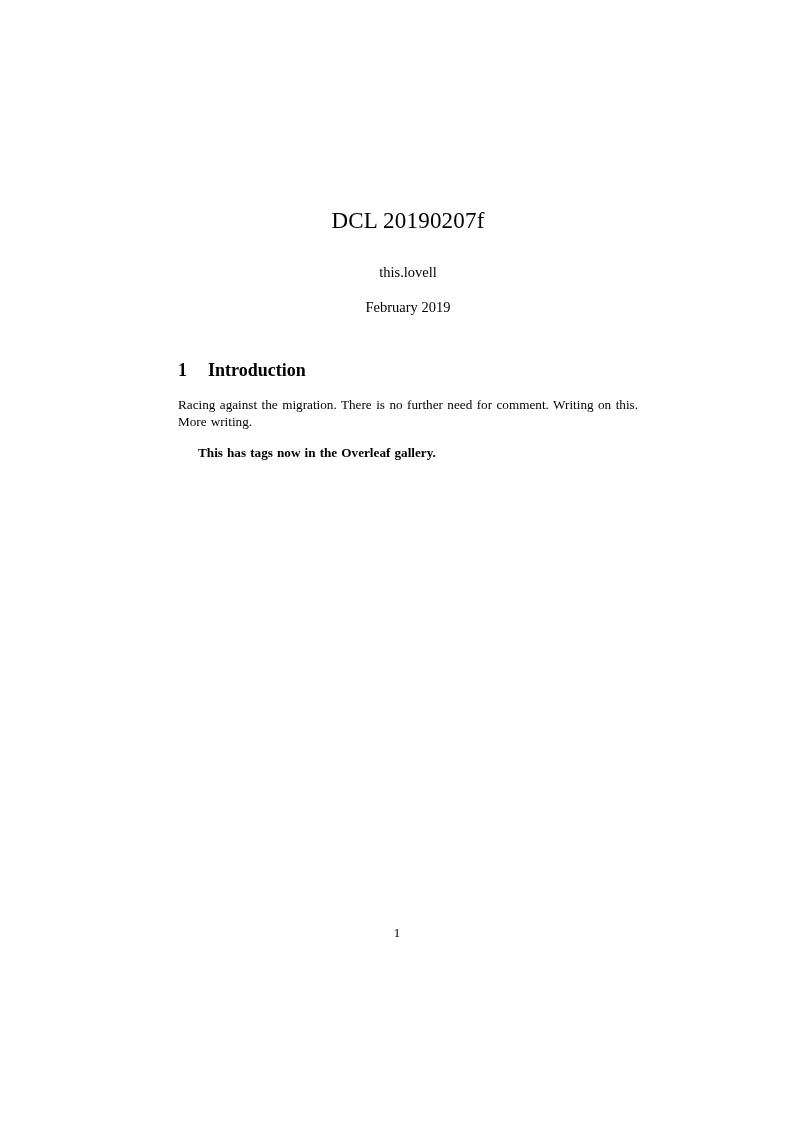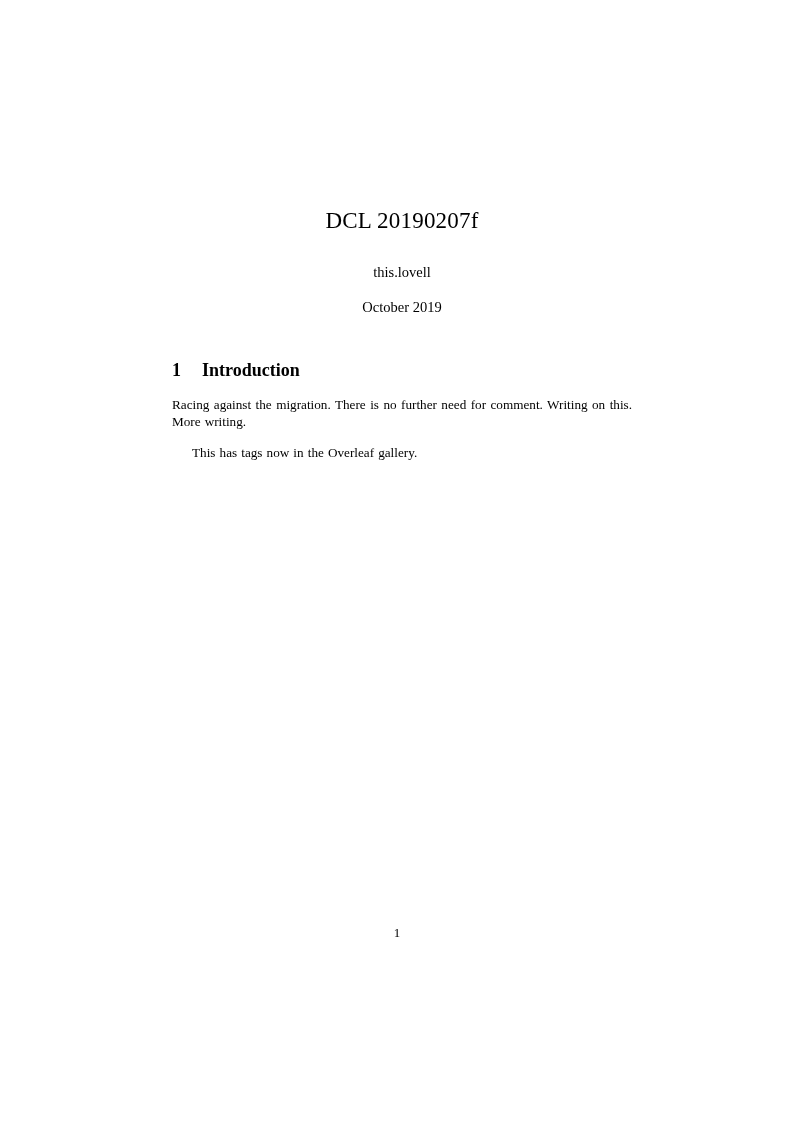--- a/index.html
+++ b/index.html
@@ -17,21 +17,21 @@
   }
   .page {
     position: absolute;
     left: 0;
     top: 0;
     width: 794px;
     height: 1123px;
   }
   .content {
     position: absolute;
-    left: 172px;
+    left: 178px;
     top: 200px;
     width: 460px;
   }
   .doc-title {
     text-align: center;
     font-size: 23px;
     font-weight: normal;
     letter-spacing: 0.2px;
     margin: 0;
     padding-top: 8px;
@@ -63,41 +63,42 @@
   .body-par {
     margin-top: 15px;
     font-size: 13.2px;
     line-height: 1.30;
     text-align: justify;
     word-spacing: 0.8px;
   }
   .body-par.indented {
     margin-top: 0;
     text-indent: 20px;
+    font-weight: bold;
   }
   .page-number {
     position: absolute;
     left: 0;
     top: 925px;
     width: 794px;
     text-align: center;
     font-size: 13px;
   }
 </style>
 </head>
 <body>
 
 <div class="page">
   <div class="content">
 
     <h1 class="doc-title">DCL 20190207f</h1>
 
     <div class="doc-author">this.lovell</div>
 
-    <div class="doc-date">October 2019</div>
+    <div class="doc-date">February 2019</div>
 
     <div class="section-heading">
       <span class="section-number">1</span>
       <span class="section-title">Introduction</span>
     </div>
 
     <p class="body-par">Racing against the migration. There is no further need for comment. Writing on this. More writing.</p>
 
     <p class="body-par indented">This has tags now in the Overleaf gallery.</p>
 

